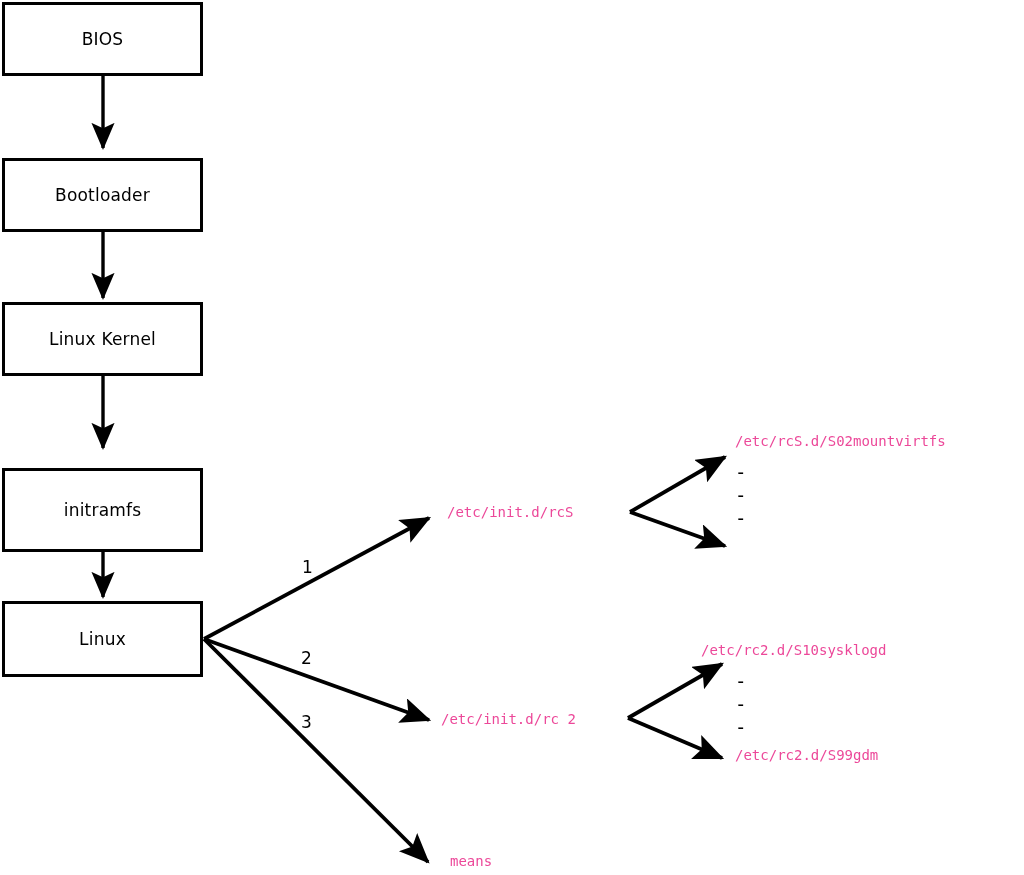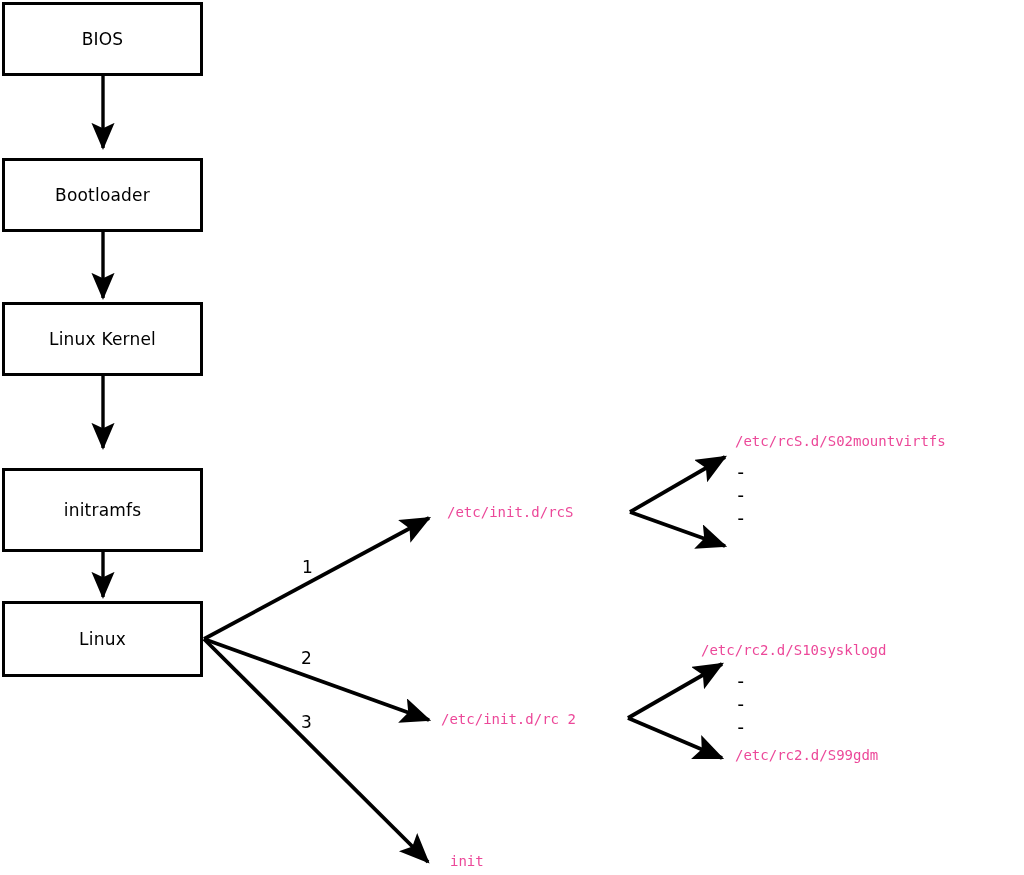--- a/index.html
+++ b/index.html
@@ -128,21 +128,21 @@
 
 
   <div class="edge-number" style="left:302px; top:559px;">1</div>
   <div class="edge-number" style="left:301px; top:650px;">2</div>
   <div class="edge-number" style="left:301px; top:714px;">3</div>
 
   <div class="mono-label" style="left:447px; top:505px;">/etc/init.d/rcS</div>
 
   <div class="mono-label" style="left:441px; top:712px;">/etc/init.d/rc 2</div>
 
-  <div class="mono-label" style="left:450px; top:854px;">init</div>
+  <div class="mono-label" style="left:450px; top:854px;">means</div>
 
   <div class="mono-label" style="left:735px; top:434px;">/etc/rcS.d/S02mountvirtfs</div>
   <div class="dash-mark" style="left:735px; top:463px;">-</div>
   <div class="dash-mark" style="left:735px; top:486px;">-</div>
   <div class="dash-mark" style="left:735px; top:509px;">-</div>
 
   <div class="mono-label" style="left:701px; top:643px;">/etc/rc2.d/S10sysklogd</div>
   <div class="dash-mark" style="left:735px; top:672px;">-</div>
   <div class="dash-mark" style="left:735px; top:695px;">-</div>
   <div class="dash-mark" style="left:735px; top:718px;">-</div>

